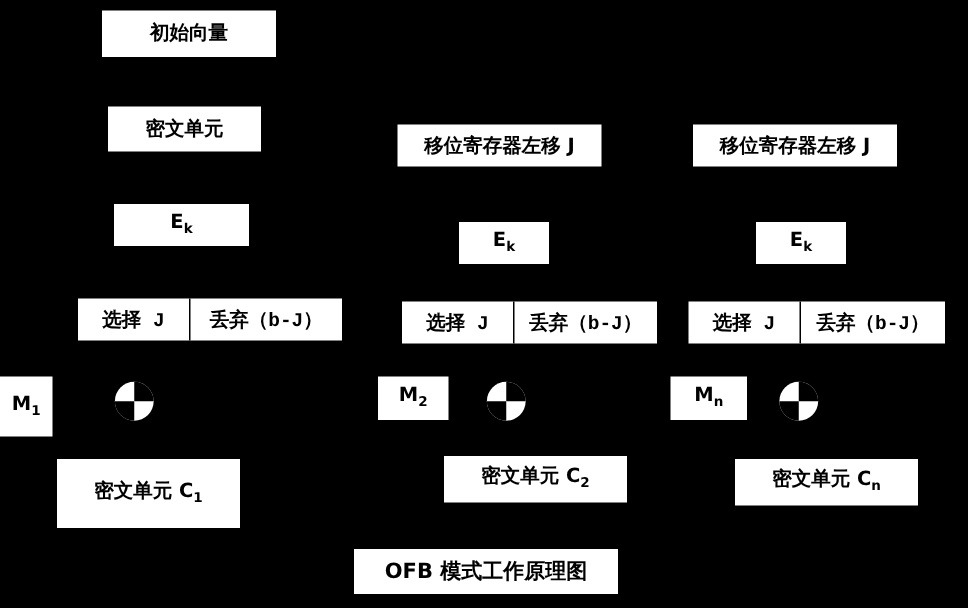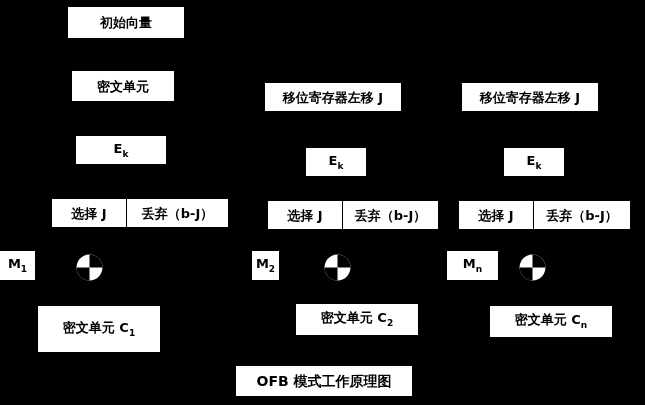--- a/index.html
+++ b/index.html
@@ -23,20 +23,21 @@
     align-items: center;
     justify-content: center;
     font-size: 13px;
     font-weight: bold;
     line-height: 1;
     white-space: nowrap;
   }
   .select-box {
     justify-content: flex-start;
     align-items: stretch;
+    font-family: Liberation Mono, monospace;
   }
   .cell {
     display: flex;
     align-items: center;
     justify-content: center;
   }
   .cell-left { flex: 0 0 74px; }
   .vdiv { width: 1px; background: #000000; }
   .cell-right { flex: 1; }
   .sub {
@@ -73,21 +74,21 @@
   <div class="box select-box" style="left:52px;top:199px;width:176px;height:28px">
     <div class="cell cell-left">
       <span>选择 J</span>
     </div>
     <div class="vdiv"></div>
     <div class="cell cell-right">
       <span>丢弃（b-J）</span>
     </div>
   </div>
 
-  <div class="box" style="left:0px;top:251px;width:35px;height:29px">
+  <div class="box" style="left:0px;top:251px;width:35px;height:40px">
     <span><span>M</span><sub class="sub">1</sub></span>
   </div>
 
   <div class="xor" style="left:76px;top:254px">
     <svg width="27" height="27" viewBox="0 0 24 24">
       <circle cx="12" cy="12" r="11.5" fill="#ffffff"></circle>
       <path d="M12 12 L12 0.5 A11.5 11.5 0 0 1 23.5 12 Z" fill="#000000"></path>
       <path d="M12 12 L12 23.5 A11.5 11.5 0 0 1 0.5 12 Z" fill="#000000"></path>
     </svg>
   </div>
@@ -107,21 +108,21 @@
   <div class="box select-box" style="left:268px;top:201px;width:170px;height:28px">
     <div class="cell cell-left">
       <span>选择 J</span>
     </div>
     <div class="vdiv"></div>
     <div class="cell cell-right">
       <span>丢弃（b-J）</span>
     </div>
   </div>
 
-  <div class="box" style="left:252px;top:251px;width:27px;height:29px">
+  <div class="box" style="left:252px;top:251px;width:47px;height:29px">
     <span><span>M</span><sub class="sub">2</sub></span>
   </div>
 
   <div class="xor" style="left:324px;top:254px">
     <svg width="27" height="27" viewBox="0 0 24 24">
       <circle cx="12" cy="12" r="11.5" fill="#ffffff"></circle>
       <path d="M12 12 L12 0.5 A11.5 11.5 0 0 1 23.5 12 Z" fill="#000000"></path>
       <path d="M12 12 L12 23.5 A11.5 11.5 0 0 1 0.5 12 Z" fill="#000000"></path>
     </svg>
   </div>

